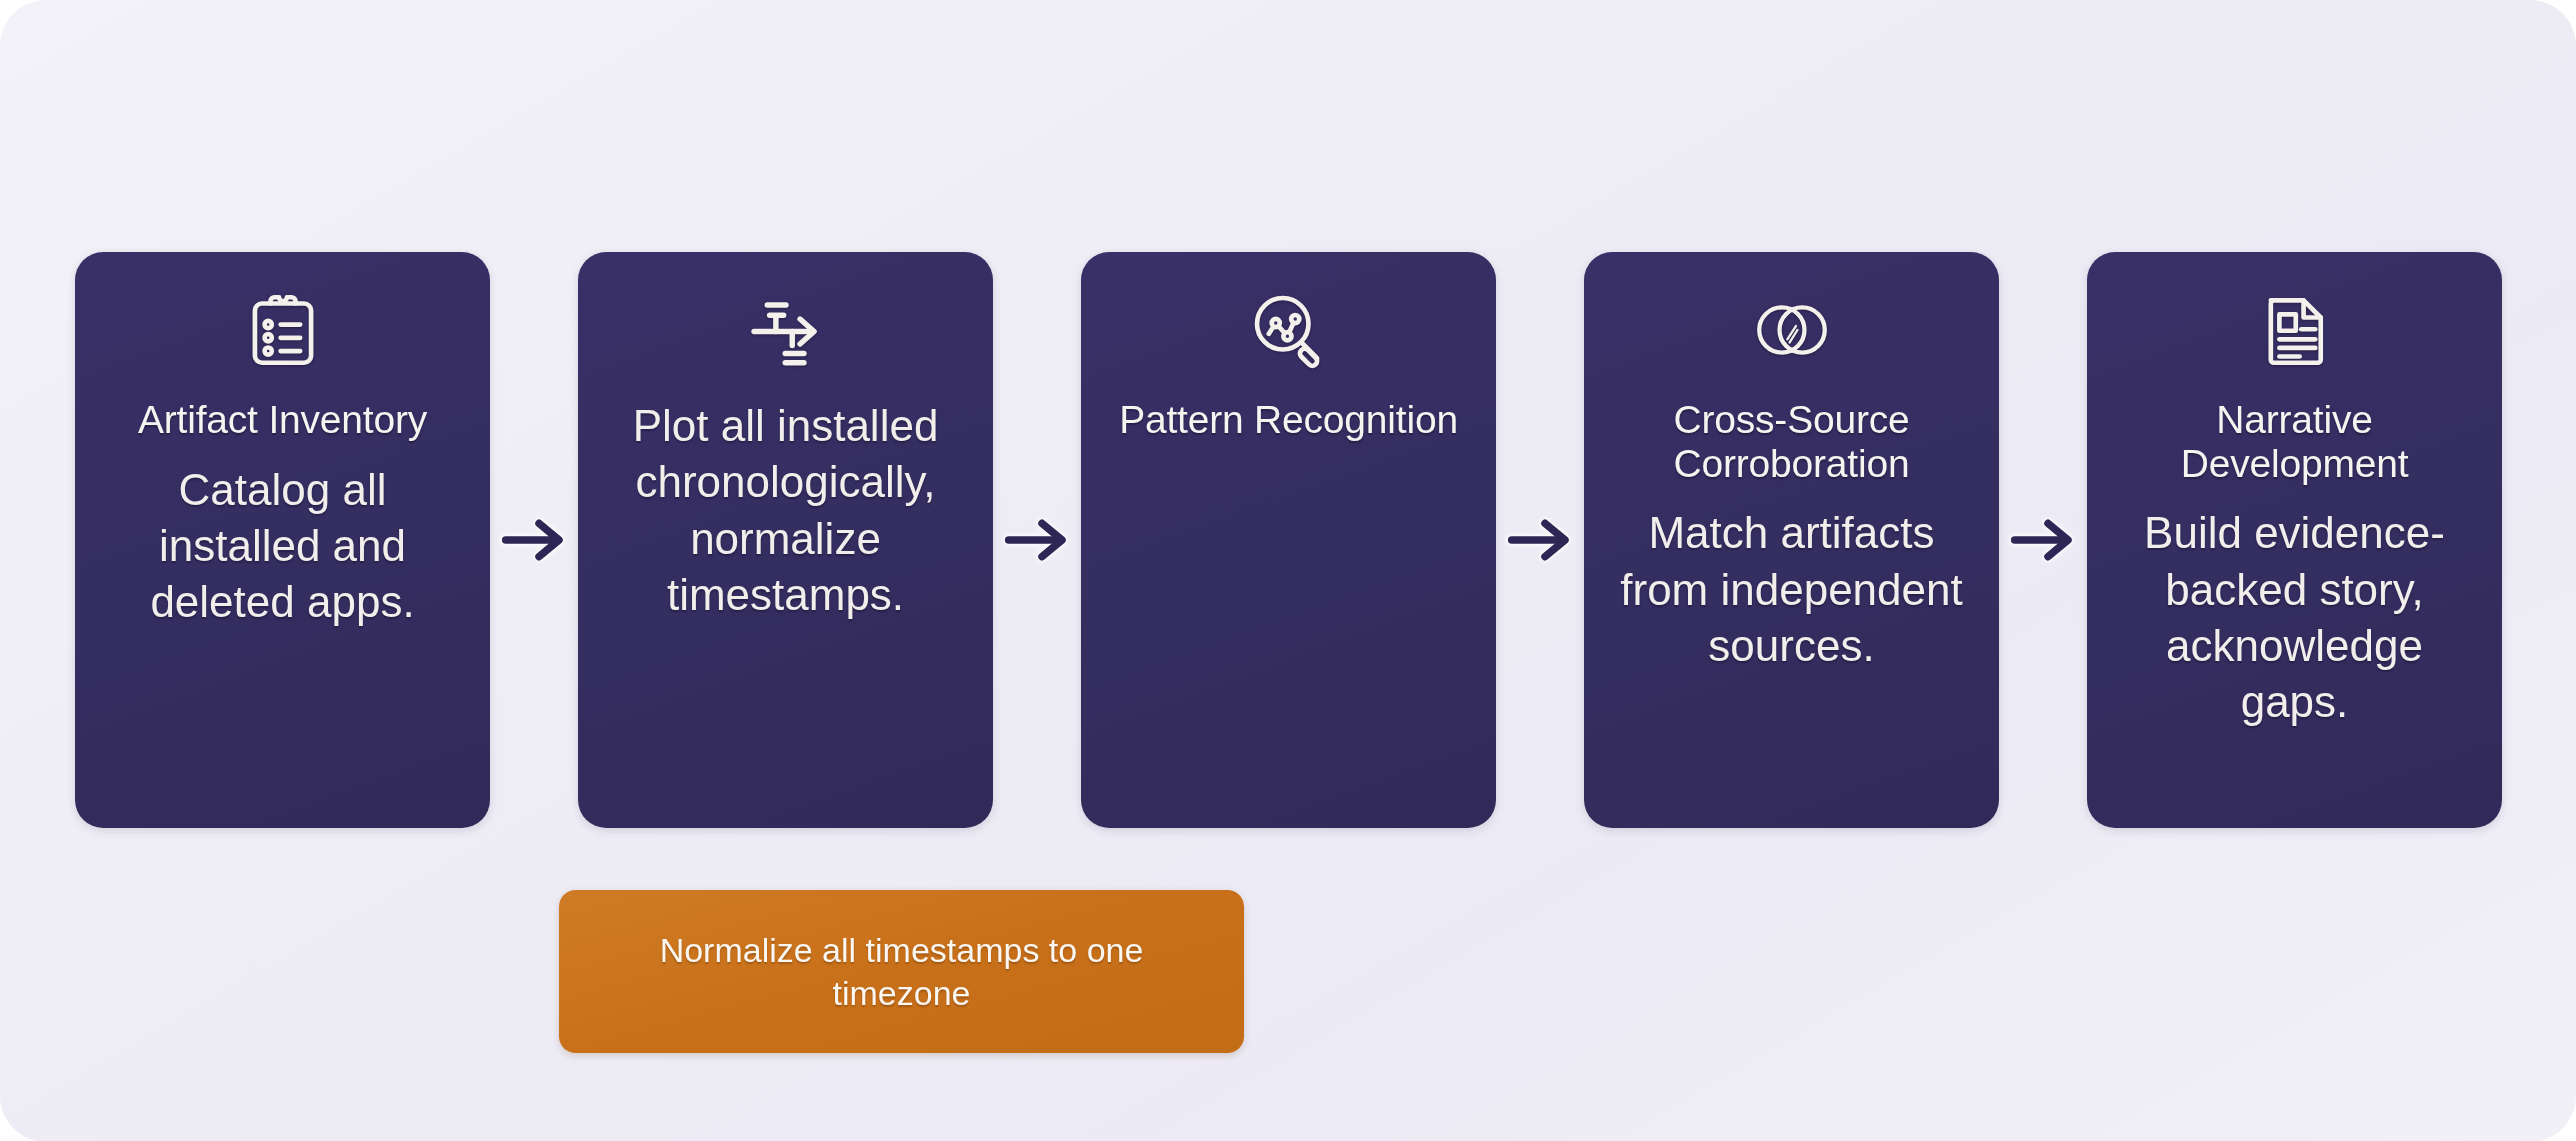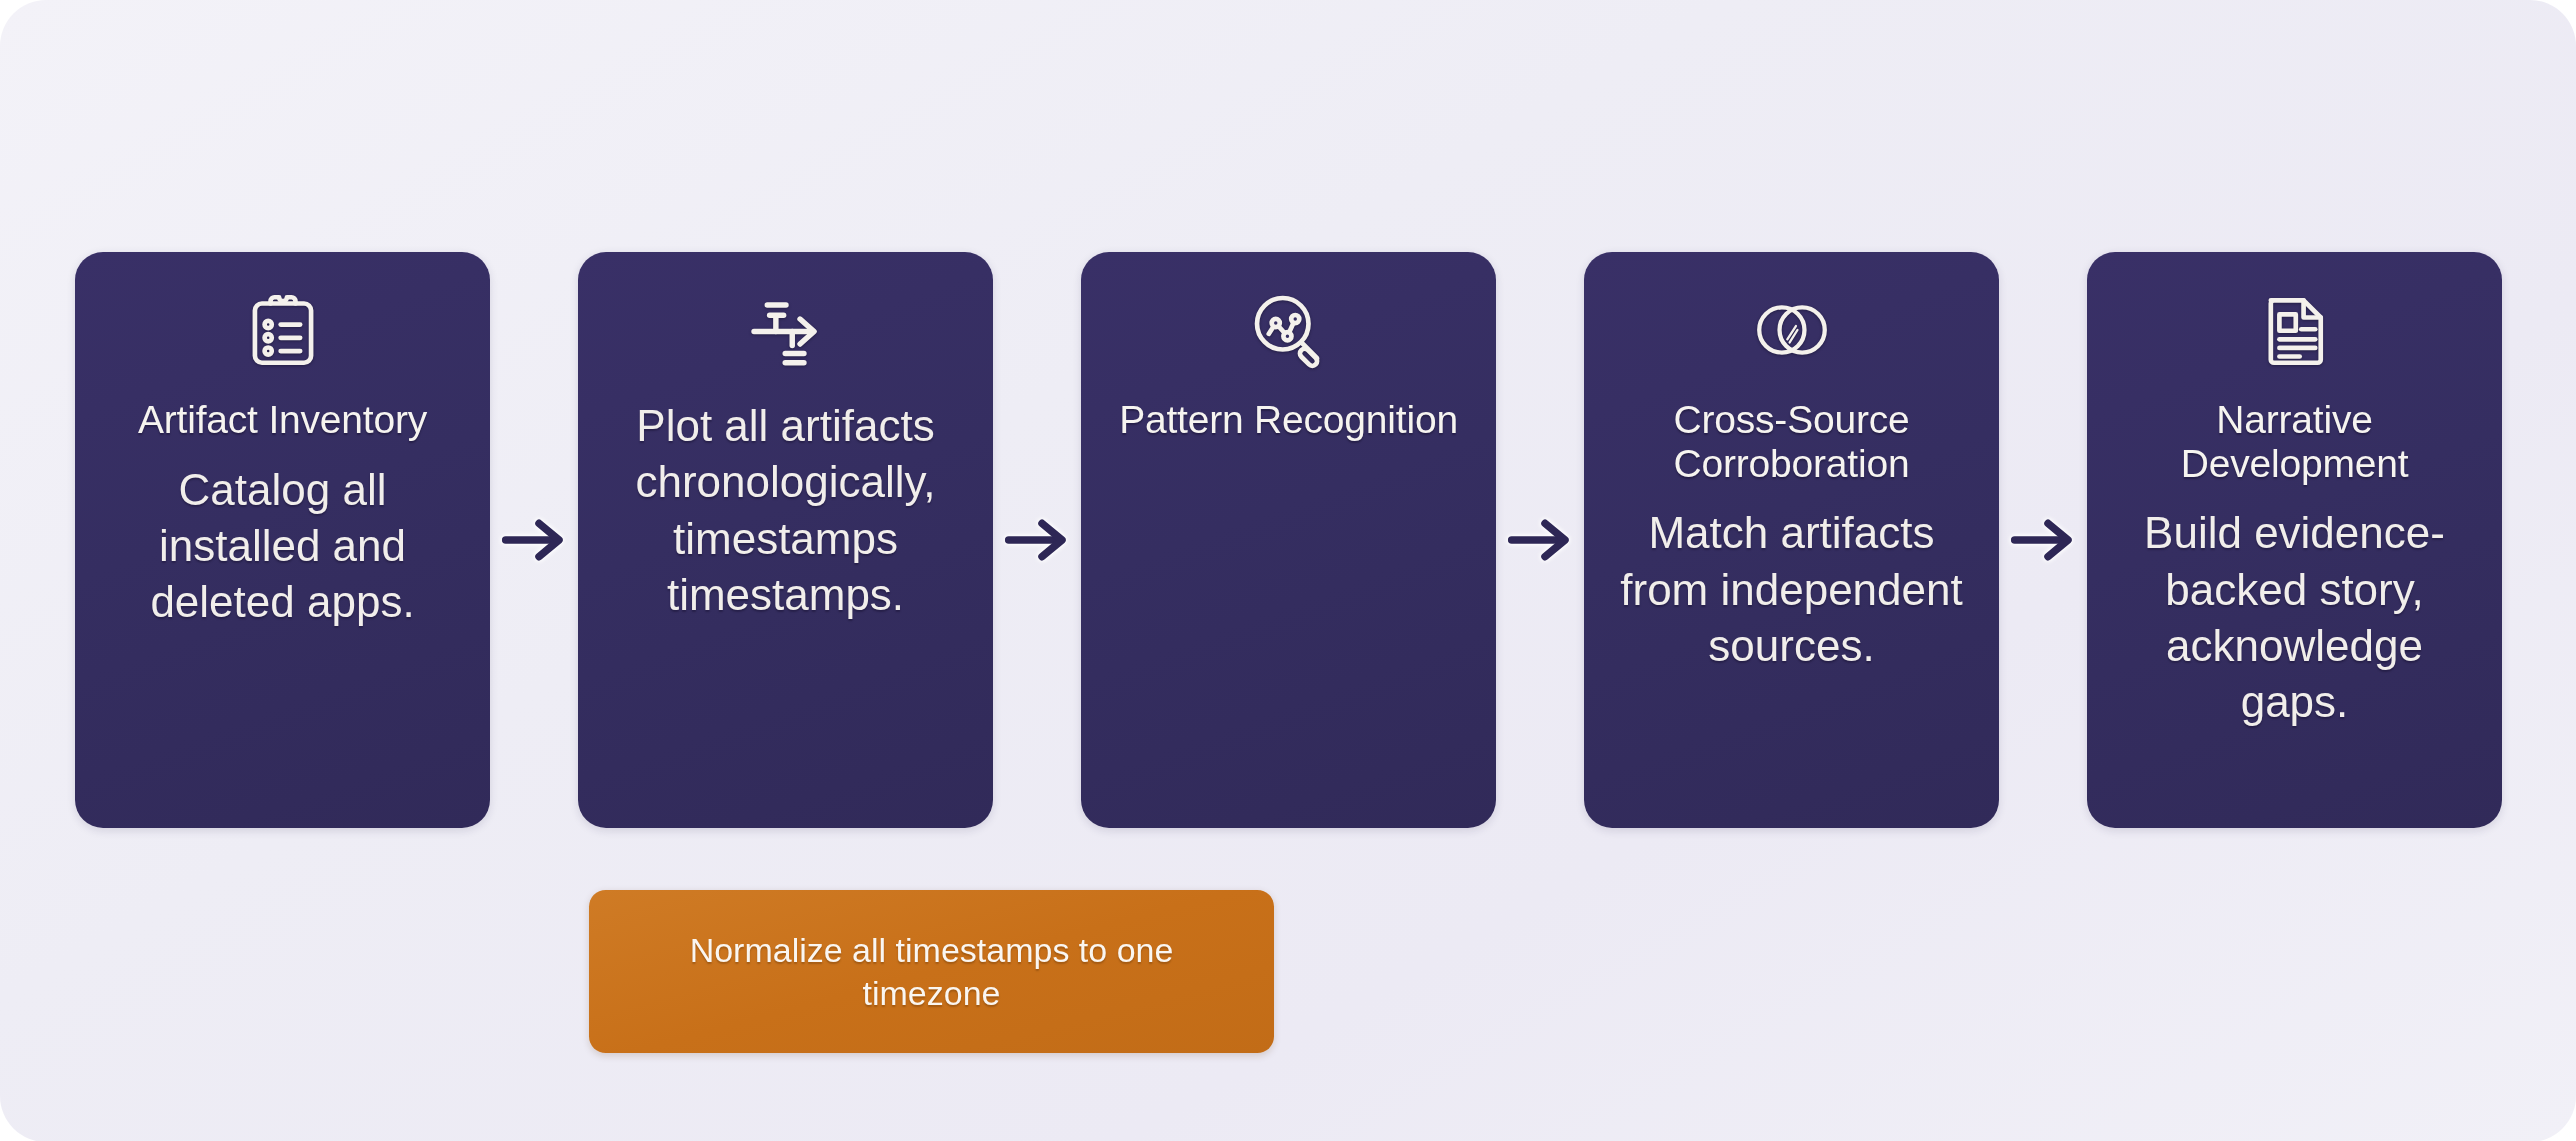--- a/index.html
+++ b/index.html
@@ -96,21 +96,21 @@
     width: 70px;
     height: 58px;
     display: block;
     filter: drop-shadow(0 0 2.5px rgba(255,255,255,0.95))
             drop-shadow(0 0 1.7px rgba(255,255,255,0.85));
   }
 
   
   #callouts {
     position: absolute;
-    left: 589px;
+    left: 559px;
     top: 890px;
     width: 1452px;
     height: 163px;
   }
 
   .callout {
     position: absolute;
     top: 0;
     height: 163px;
     background: linear-gradient(165deg, #cf7b25 0%, #c87019 50%, #c26c17 100%);
@@ -168,21 +168,21 @@
           <line x1="9" y1="52" x2="82" y2="52"></line>
           <polyline points="68,36 86,52 68,68"></polyline>
           <line x1="37" y1="34" x2="37" y2="52"></line>
           <line x1="58" y1="52" x2="58" y2="70"></line>
           <line x1="26" y1="18" x2="50" y2="18"></line>
           <line x1="29" y1="31" x2="47" y2="31"></line>
           <line x1="49" y1="80" x2="73" y2="80"></line>
           <line x1="49" y1="92" x2="73" y2="92"></line>
         </svg>
       </div>
-      <div class="step-desc">Plot all artifacts chronologically, timestamps timestamps.</div>
+      <div class="step-desc">Plot all installed chronologically, normalize timestamps.</div>
     </div>
 
     <div class="flow-arrow">
       <svg viewBox="0 0 84 60" fill="none" stroke="#2e2756" stroke-width="9" stroke-linecap="round" stroke-linejoin="round">
         <line x1="8" y1="30" x2="70" y2="30"></line>
         <polyline points="48,10 72,30 48,50"></polyline>
       </svg>
     </div>
 
     <div class="step-card">

